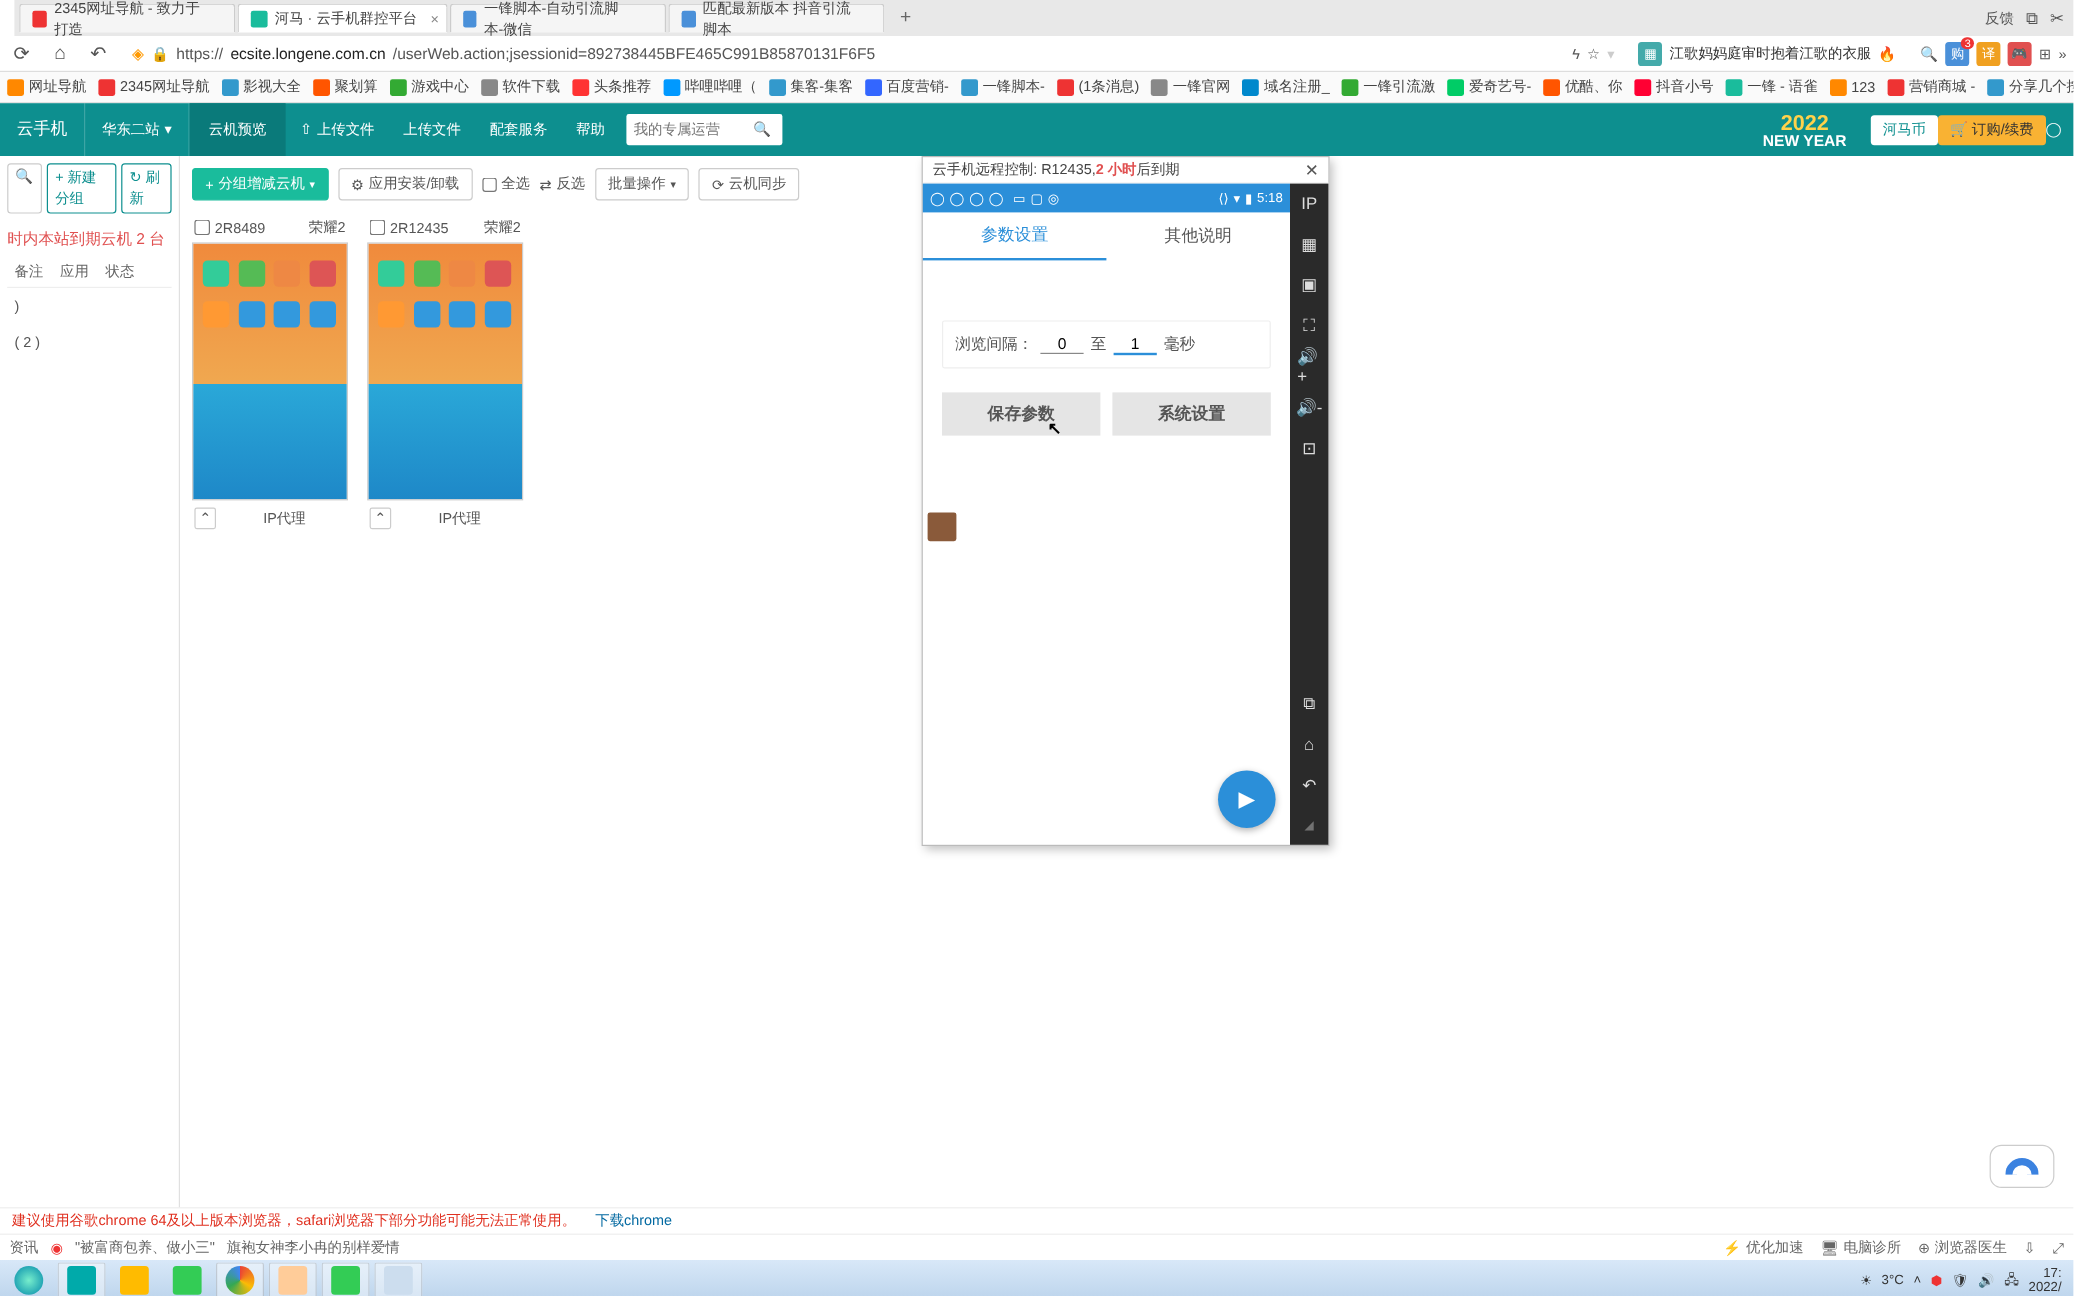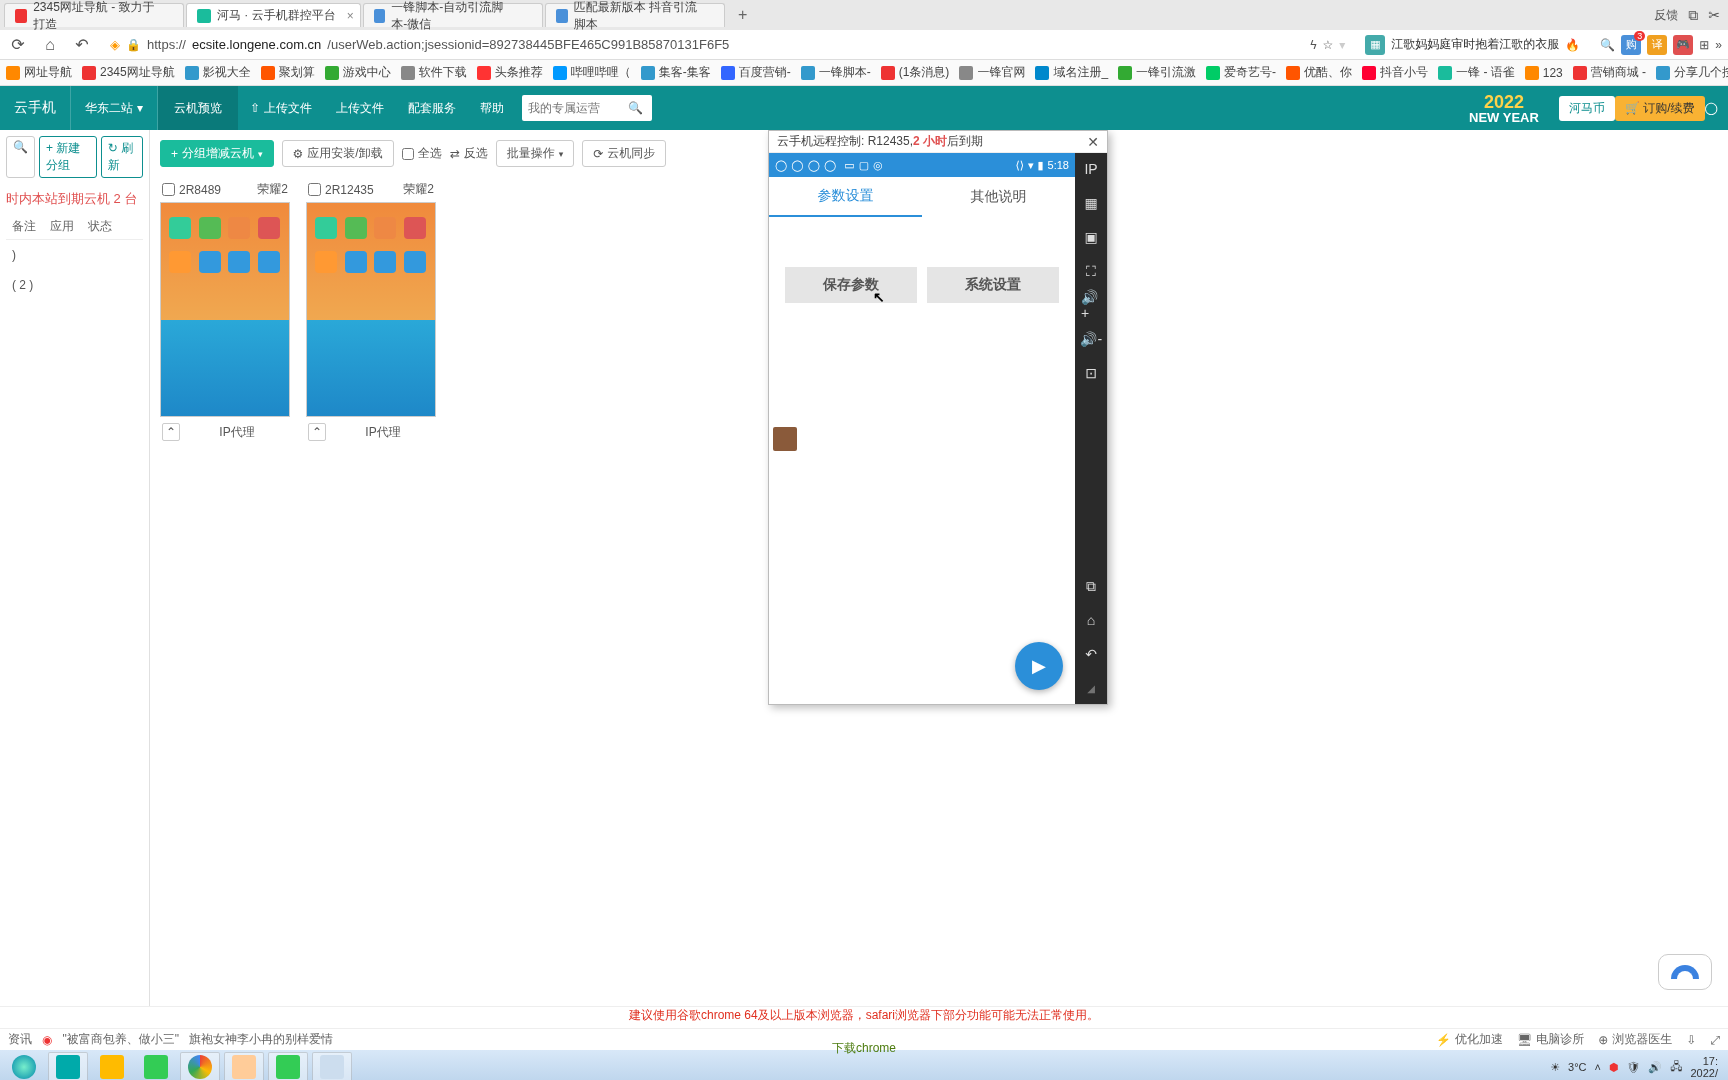--- a/index.html
+++ b/index.html
@@ -1,19 +1,19 @@
 <!DOCTYPE html>
 <html><head>
 <meta charset="utf-8">
 <style>
 * { box-sizing: border-box; margin: 0; padding: 0; font-family: "Microsoft YaHei", Arial, sans-serif; }
 body { width: 1728px; height: 1080px; background: #fff; overflow: hidden; font-size: 12px; }
 
 
-.tabbar { height: 30px; background: #e8e8e8; display: flex; align-items: center; padding-left: 4px; }
+.tabbar { height: 30px; background: #e8e8e8; display: flex; align-items: center; padding-left: 4px; margin-left: 12px; }
 .tab { height: 24px; padding: 0 24px 0 10px; background: #f5f5f5; border: 1px solid #ccc; border-bottom: none; border-radius: 3px 3px 0 0; margin-right: 2px; display: flex; align-items: center; gap: 6px; position: relative; font-size: 12px; color: #444; max-width: 180px; }
 .tab.active { background: #fff; }
 .tab .favicon { width: 14px; height: 14px; border-radius: 2px; }
 .tab .close { position: absolute; right: 6px; color: #888; cursor: pointer; }
 .tab-add { width: 24px; height: 24px; display: flex; align-items: center; justify-content: center; color: #666; font-size: 16px; margin-left: 4px; }
 .tabbar-right { margin-left: auto; display: flex; align-items: center; gap: 10px; padding-right: 8px; color: #555; font-size: 12px; }
 .tabbar-right .icon { font-size: 14px; }
 
 
 .addrbar { height: 30px; background: #fff; border-bottom: 1px solid #ddd; display: flex; align-items: center; padding: 0 6px; gap: 8px; }
@@ -99,23 +99,23 @@
 .m-fab { position:absolute; right:44px; bottom:14px; width:48px;height:48px;border-radius:50%;background:#2b8fd9;color:#fff;display:flex;align-items:center;justify-content:center;font-size:18px;box-shadow:0 2px 6px rgba(0,0,0,.3);}
 .m-avatar { position:absolute;left:4px;top:296px;width:24px;height:24px;background:#8a5a3a;border-radius:2px;}
 .m-side { width:32px;background:#2a2a2a;display:flex;flex-direction:column;align-items:center;padding:6px 0;gap:14px;color:#ddd;}
 .m-side .si{width:20px;height:20px;display:flex;align-items:center;justify-content:center;font-size:14px;}
 
 
 .logo-bubble { position:absolute; right:16px; bottom:16px; width:54px;height:36px;border:1px solid #ccc;border-radius:10px;background:#fff;display:flex;align-items:center;justify-content:center;}
 .logo-bubble .arc{width:28px;height:14px;border:6px solid #3b82e0;border-bottom:none;border-radius:28px 28px 0 0;}
 
 
-.warn { height:22px;border-top:1px solid #eee;display:flex;align-items:center;padding:0 10px;font-size:12px;gap:16px;flex-direction:column;}
+.warn { height:22px;border-top:1px solid #eee;display:flex;align-items:center;padding:0 10px;font-size:12px;gap:16px;}
 .warn .red{color:#e03020;}
-.warn a{color:#4d7c0f;text-decoration:none;}
+.warn a{color:#0369a1;text-decoration:none;}
 
 
 .ticker { height:22px;border-top:1px solid #eee;display:flex;align-items:center;padding:0 8px;font-size:12px;color:#666;gap:10px;}
 .ticker .r{margin-left:auto;display:flex;gap:14px;align-items:center;}
 .ticker .r span{display:flex;align-items:center;gap:4px;}
 
 
 .taskbar { height:34px;background:linear-gradient(#d8e8f8,#bcd4ec);display:flex;align-items:center;padding:0 4px;gap:4px;}
 .tb-item { width:40px;height:30px;display:flex;align-items:center;justify-content:center;border-radius:2px;}
 .tb-item.active{background:rgba(255,255,255,.4);box-shadow:inset 0 0 0 1px rgba(0,0,0,.15);}
@@ -414,20 +414,27 @@
               <span>▾</span>
               <span>▮</span>
               <span>5:18</span>
             </span>
           </div>
           <div class="m-tabs">
             <div class="m-tab active">参数设置</div>
             <div class="m-tab">其他说明</div>
           </div>
           <div class="m-content">
+            <div class="m-row">
+              <span>浏览间隔：</span>
+              <input value="0" style="">
+              <span>至</span>
+              <input class="hl" value="1" style="">
+              <span>毫秒</span>
+            </div>
             <div class="m-btns">
               <button class="m-btn">
                 <span>保存参数</span>
                 <span class="m-cursor">↖</span>
               </button>
               <button class="m-btn">系统设置</button>
             </div>
           </div>
           <div class="m-avatar"></div>
           <div class="m-fab">▶</div>

